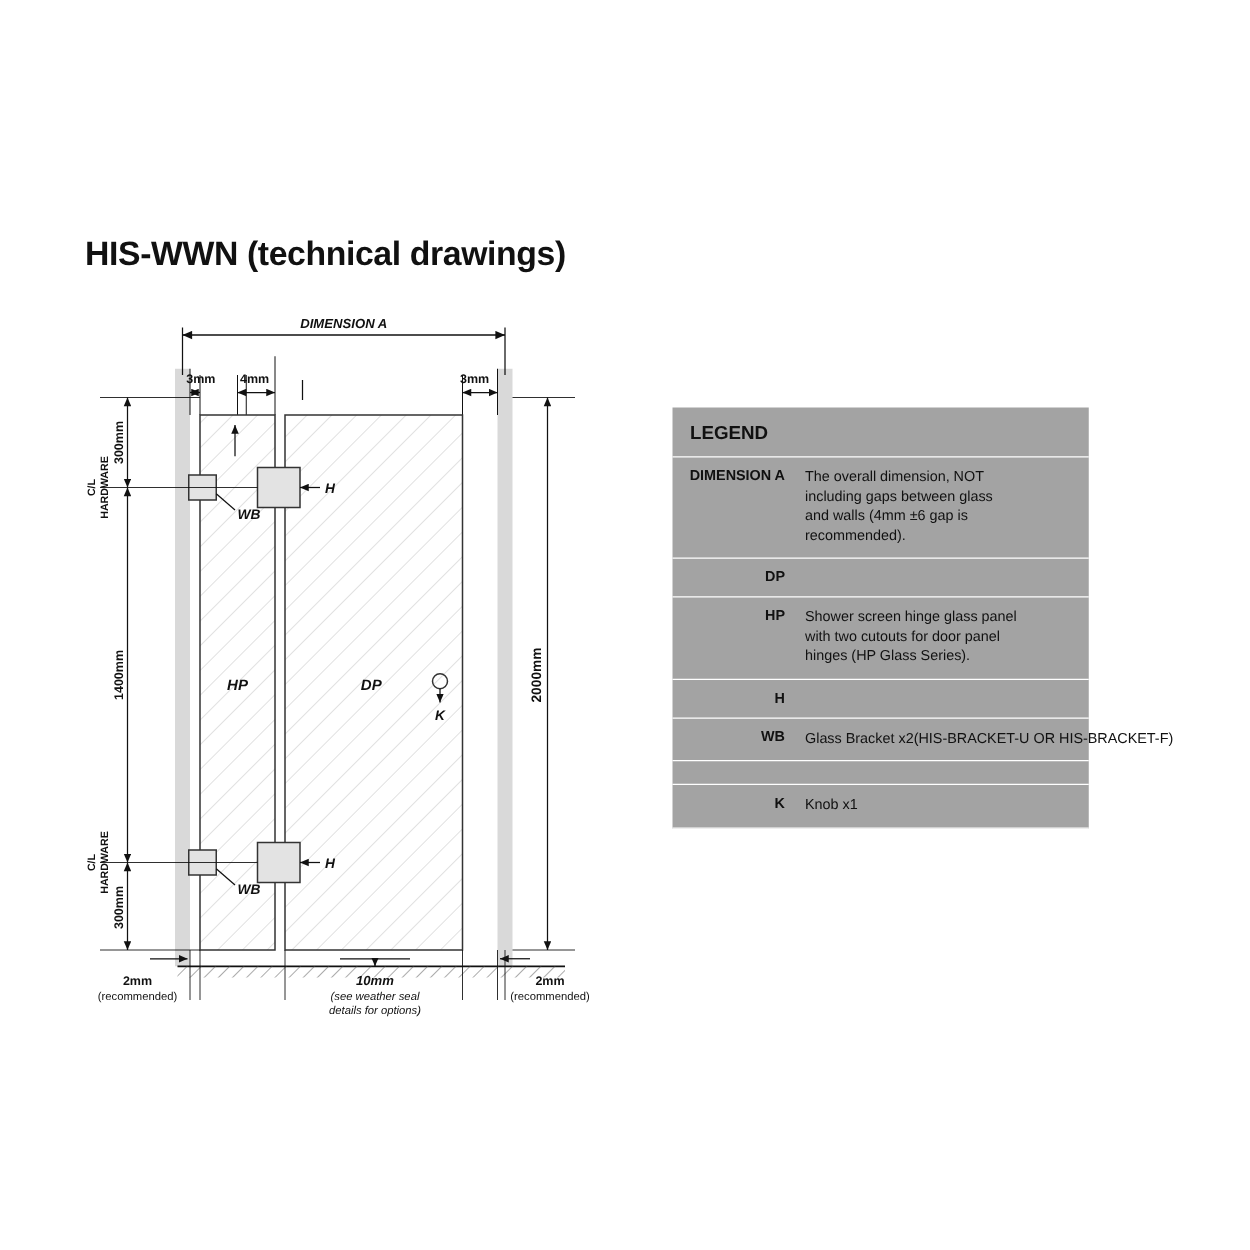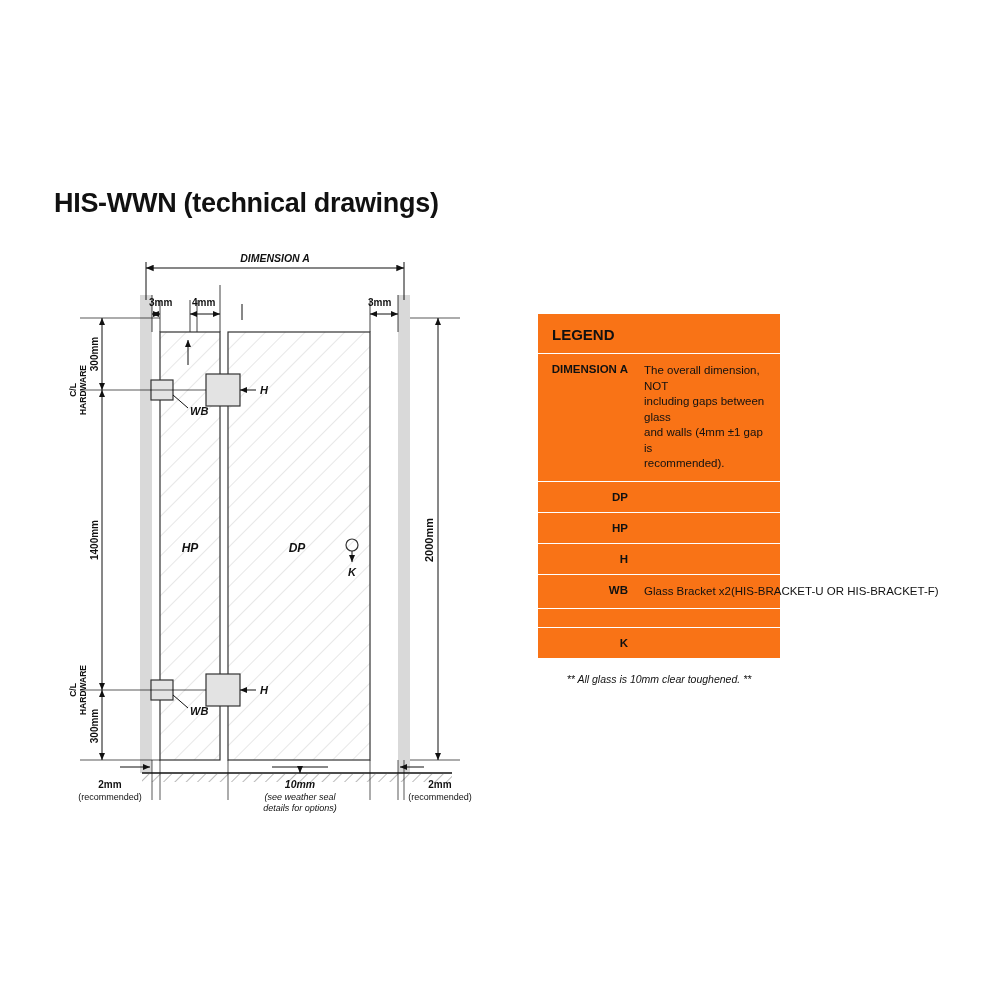--- a/index.html
+++ b/index.html
@@ -6,37 +6,37 @@
   body{
     width:1000px;height:1000px;
     background:#ffffff;
     font-family:"Liberation Sans", sans-serif;
     color:#111;
     position:relative;
     overflow:hidden;
   }
   .title{
     position:absolute;
-    left:54px;top:188px;
+    left:68px;top:188px;
     font-size:27px;
     font-weight:bold;
     letter-spacing:-0.3px;
     color:#111;
   }
 
   
   #drawing{position:absolute;left:60px;top:240px;width:440px;height:600px;}
   #drawing svg{display:block;}
 
   
   .legend{
     position:absolute;
-    left:538px;top:314px;
-    width:242px;
-    background:#f97316;
+    left:538px;top:326px;
+    width:333px;
+    background:#a3a3a3;
     font-size:11px;
   }
   .legend-title{
     padding:12px 14px 10px 14px;
     font-size:15px;
     font-weight:bold;
     color:#111;
     border-bottom:1px solid #ffffff;
   }
   .legend-row{
@@ -198,38 +198,41 @@
 </svg>
 </div>
 
 <div class="legend">
   <div class="legend-title">LEGEND</div>
 
   <div class="legend-row">
     <div class="key">DIMENSION A</div>
     <div class="val">The overall dimension, NOT
 including gaps between glass
-and walls (4mm ±1 gap is
+and walls (4mm ±6 gap is
 recommended).</div>
   </div>
   <div class="legend-row">
     <div class="key">DP</div>
   </div>
   <div class="legend-row">
     <div class="key">HP</div>
+    <div class="val">Shower screen hinge glass panel
+with two cutouts for door panel
+hinges (HP Glass Series).</div>
   </div>
   <div class="legend-row">
     <div class="key">H</div>
   </div>
   <div class="legend-row wide">
     <div class="key">WB</div>
     <div class="val">Glass Bracket x2(HIS-BRACKET-U OR HIS-BRACKET-F)</div>
   </div>
   <div class="legend-row spacer">
     <div class="key"></div>
     <div class="val"></div>
   </div>
   <div class="legend-row">
     <div class="key">K</div>
-  </div>
-
-  <div class="legend-note">** All glass is 10mm clear toughened. **</div>
+    <div class="val">Knob x1</div>
+  </div>
+
 </div>
 
 </body></html>

